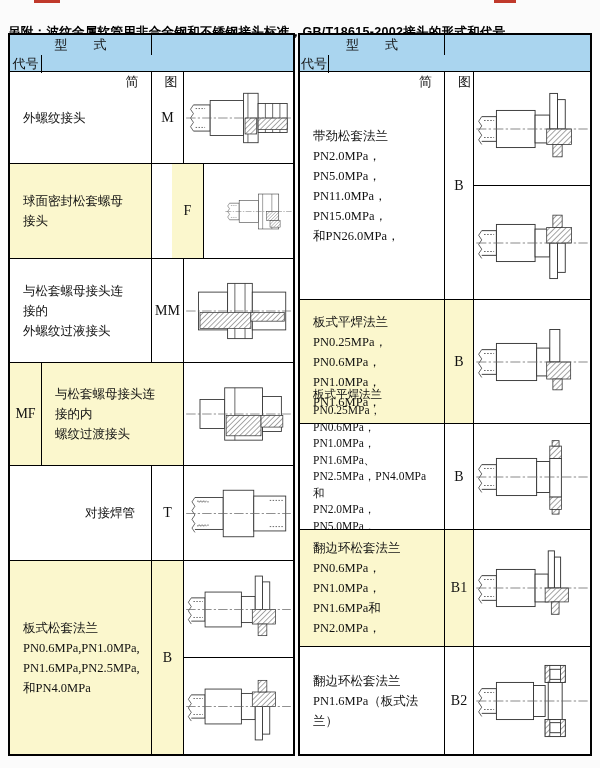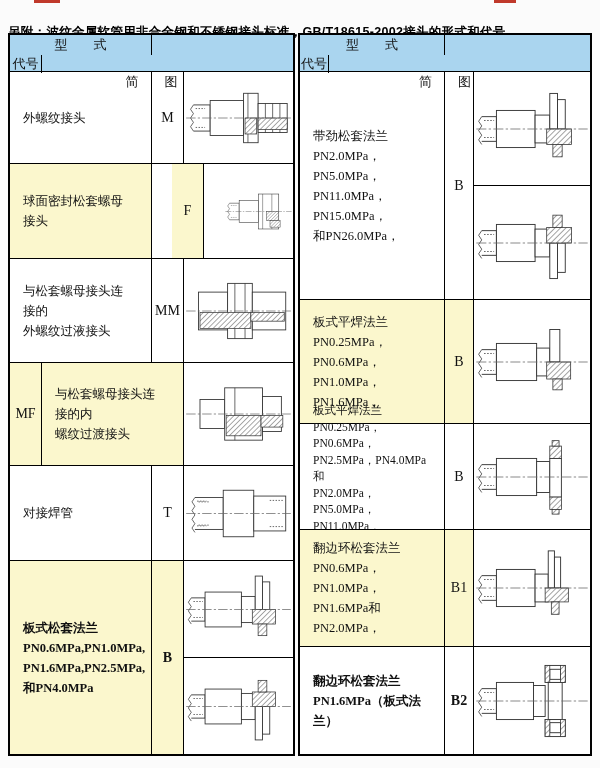--- a/index.html
+++ b/index.html
@@ -10,21 +10,21 @@
   .red-mark.m2{left:494px;width:22px;}
   .title{position:absolute;left:8px;top:24px;width:588px;
          font-family:"Liberation Sans","DejaVu Sans",sans-serif;
          font-weight:bold;font-size:12.5px;letter-spacing:.3px;color:#000;}
   .tbl{position:absolute;top:33px;height:723px;background:#fff;border:2px solid #000;
        box-sizing:border-box;display:flex;flex-direction:column;}
   .tbl.left{left:8px;width:287px;}
   .tbl.right{left:298px;width:294px;}
   .trow{display:flex;flex:0 0 auto;box-sizing:border-box;min-height:0;}
   .trow + .trow{border-top:1px solid #000;}
-  .trow:last-child{flex:1 1 auto;font-weight:bold;}
+  .trow:last-child{flex:1 1 auto;}
   .trow.header{background:var(--hdr,#aad5ef);flex-direction:column;}
   .cell{box-sizing:border-box;min-width:0;}
   .c-type{border-right:1px solid #000;display:flex;flex-direction:column;justify-content:center;
           padding:4px 16px 4px 13px;font-size:12.5px;line-height:20px;}
   .c-code{border-right:1px solid #000;display:flex;align-items:center;justify-content:center;
           font-size:14px;}
   .c-diag{flex:1;display:flex;flex-direction:column;min-width:0;}
   .left .c-type{width:142px;}  .left .c-code{width:32px;}
   .right .c-type{width:145px;} .right .c-code{width:29px;}
   .header .cell{align-items:center;justify-content:center;padding:0;font-size:13px;
@@ -155,21 +155,21 @@
               <rect x="56" y="14" width="52" height="72" fill="#fff" stroke="#333" stroke-width="1.2"></rect>
               <line x1="70" y1="14" x2="70" y2="86" stroke="#333" stroke-width="1"></line>
               <rect x="108" y="26" width="26" height="48" fill="#fff" stroke="#333" stroke-width="1.2"></rect>
               <rect x="58" y="52" width="48" height="28" fill="url(#hp3)" stroke="#333" stroke-width="1"></rect>
               <rect x="106" y="52" width="30" height="16" fill="url(#hp3)" stroke="#333" stroke-width="1"></rect>
               <line x1="3" y1="50" x2="147" y2="50" stroke="#666" stroke-width="1" stroke-dasharray="13 3 3 3"></line>
             </svg>
           </div>
         </div>
       </div>
-      <div class="trow" style="height: 95px;">
+      <div class="trow" style="height: 95px; text-align: right;">
         <div class="cell c-type">
           <div>对接焊管</div>
         </div>
         <div class="cell c-code">T</div>
         <div class="cell c-diag">
           <div class="diag-sub">
             <svg width="116" height="85" viewBox="0 0 150 100" preserveAspectRatio="xMidYMid meet">
               <defs>
                 <pattern id="hp4" width="5" height="5" patternUnits="userSpaceOnUse" patternTransform="rotate(45)">
                   <rect width="5" height="5" fill="#fff"></rect>
@@ -331,20 +331,21 @@
               <rect x="102" y="72" width="12" height="14" fill="url(#hp9)" stroke="#333" stroke-width="1"></rect>
               <line x1="3" y1="50" x2="147" y2="50" stroke="#666" stroke-width="1" stroke-dasharray="13 3 3 3"></line>
             </svg>
           </div>
         </div>
       </div>
       <div class="trow" style="height: 106px;">
         <div class="cell c-type compact">
           <div>板式平焊法兰</div>
           <div>PN0.25MPa，PN0.6MPa，</div>
+          <div>PN1.0MPa，PN1.6MPa、</div>
           <div>PN2.5MPa，PN4.0MPa和</div>
           <div>PN2.0MPa，PN5.0MPa，</div>
           <div>PN11.0MPa，PN26.0MPa，</div>
         </div>
         <div class="cell c-code">B</div>
         <div class="cell c-diag">
           <div class="diag-sub">
             <svg width="116" height="86" viewBox="0 0 150 100" preserveAspectRatio="xMidYMid meet">
               <defs>
                 <pattern id="hp10" width="5" height="5" patternUnits="userSpaceOnUse" patternTransform="rotate(45)">

